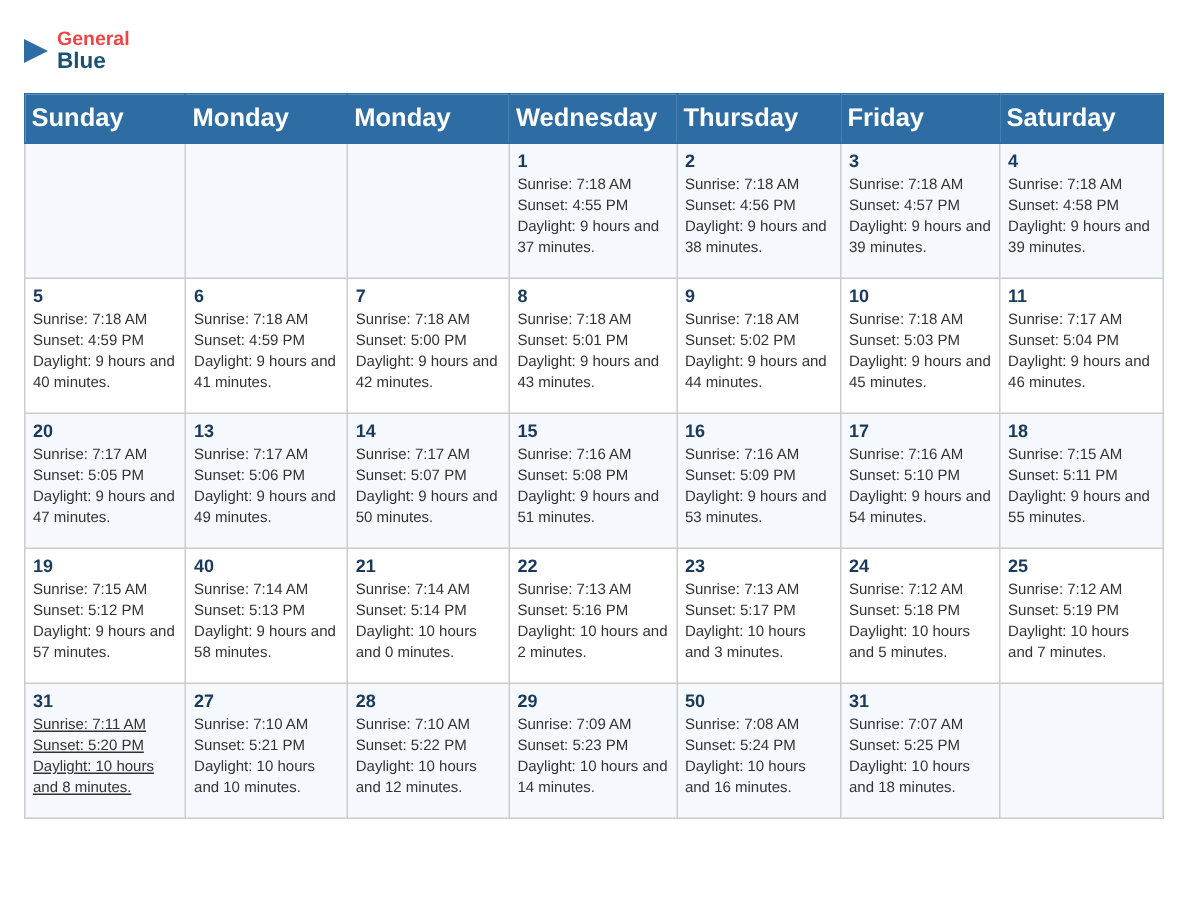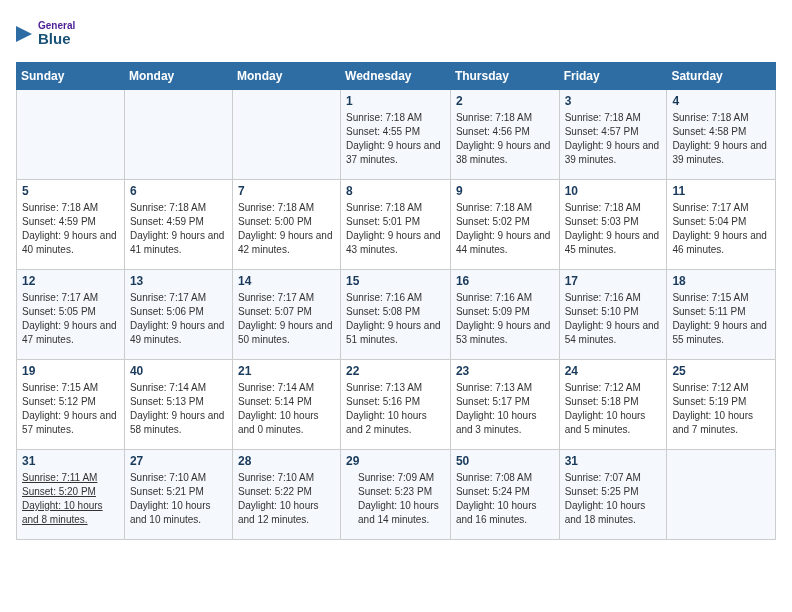--- a/index.html
+++ b/index.html
@@ -20,23 +20,23 @@
       display: flex;
       align-items: center;
       gap: 4px;
     }
     .logo-text {
       display: flex;
       flex-direction: column;
       line-height: 1.1;
     }
     .logo-general {
-      font-size: 10px;
-      font-weight: bold;
-      color: #4c1d95;
+      font-size: 13px;
+      font-weight: bold;
+      color: #ef4444;
     }
     .logo-blue {
       font-size: 15px;
       font-weight: bold;
       color: #1a5276;
     }
     .title-section {
       text-align: right;
     }
     .calendar-title {
@@ -51,21 +51,21 @@
     table {
       width: 100%;
       border-collapse: collapse;
       font-size: 11px;
     }
     thead tr th {
       background-color: #2e6da4;
       color: white;
       padding: 6px 4px;
       text-align: left;
-      font-size: 12px;
+      font-size: 17px;
       font-weight: bold;
       border: 1px solid #2e6da4;
     }
     tbody tr td {
       border: 1px solid #ccc;
       vertical-align: top;
       padding: 4px 5px;
       height: 90px;
       width: 113px;
     }
@@ -195,21 +195,21 @@
         </td>
         <td>
           <div class="day-number">11</div>
           <div class="day-info" style="white-space: pre-line;">Sunrise: 7:17 AM
 Sunset: 5:04 PM
 Daylight: 9 hours and 46 minutes.</div>
         </td>
       </tr>
       <tr>
         <td>
-          <div class="day-number">12</div>
+          <div class="day-number">20</div>
           <div class="day-info" style="white-space: pre-line;">Sunrise: 7:17 AM
 Sunset: 5:05 PM
 Daylight: 9 hours and 47 minutes.</div>
         </td>
         <td>
           <div class="day-number">13</div>
           <div class="day-info" style="white-space: pre-line;">Sunrise: 7:17 AM
 Sunset: 5:06 PM
 Daylight: 9 hours and 49 minutes.</div>
         </td>
@@ -302,21 +302,21 @@
 Daylight: 10 hours and 10 minutes.</div>
         </td>
         <td>
           <div class="day-number">28</div>
           <div class="day-info" style="white-space: pre-line;">Sunrise: 7:10 AM
 Sunset: 5:22 PM
 Daylight: 10 hours and 12 minutes.</div>
         </td>
         <td>
           <div class="day-number">29</div>
-          <div class="day-info" style="white-space: pre-line; margin-left: 12px;">Sunrise: 7:09 AM
+          <div class="day-info" style="white-space: pre-line;">Sunrise: 7:09 AM
 Sunset: 5:23 PM
 Daylight: 10 hours and 14 minutes.</div>
         </td>
         <td>
           <div class="day-number">50</div>
           <div class="day-info" style="white-space: pre-line;">Sunrise: 7:08 AM
 Sunset: 5:24 PM
 Daylight: 10 hours and 16 minutes.</div>
         </td>
         <td>

